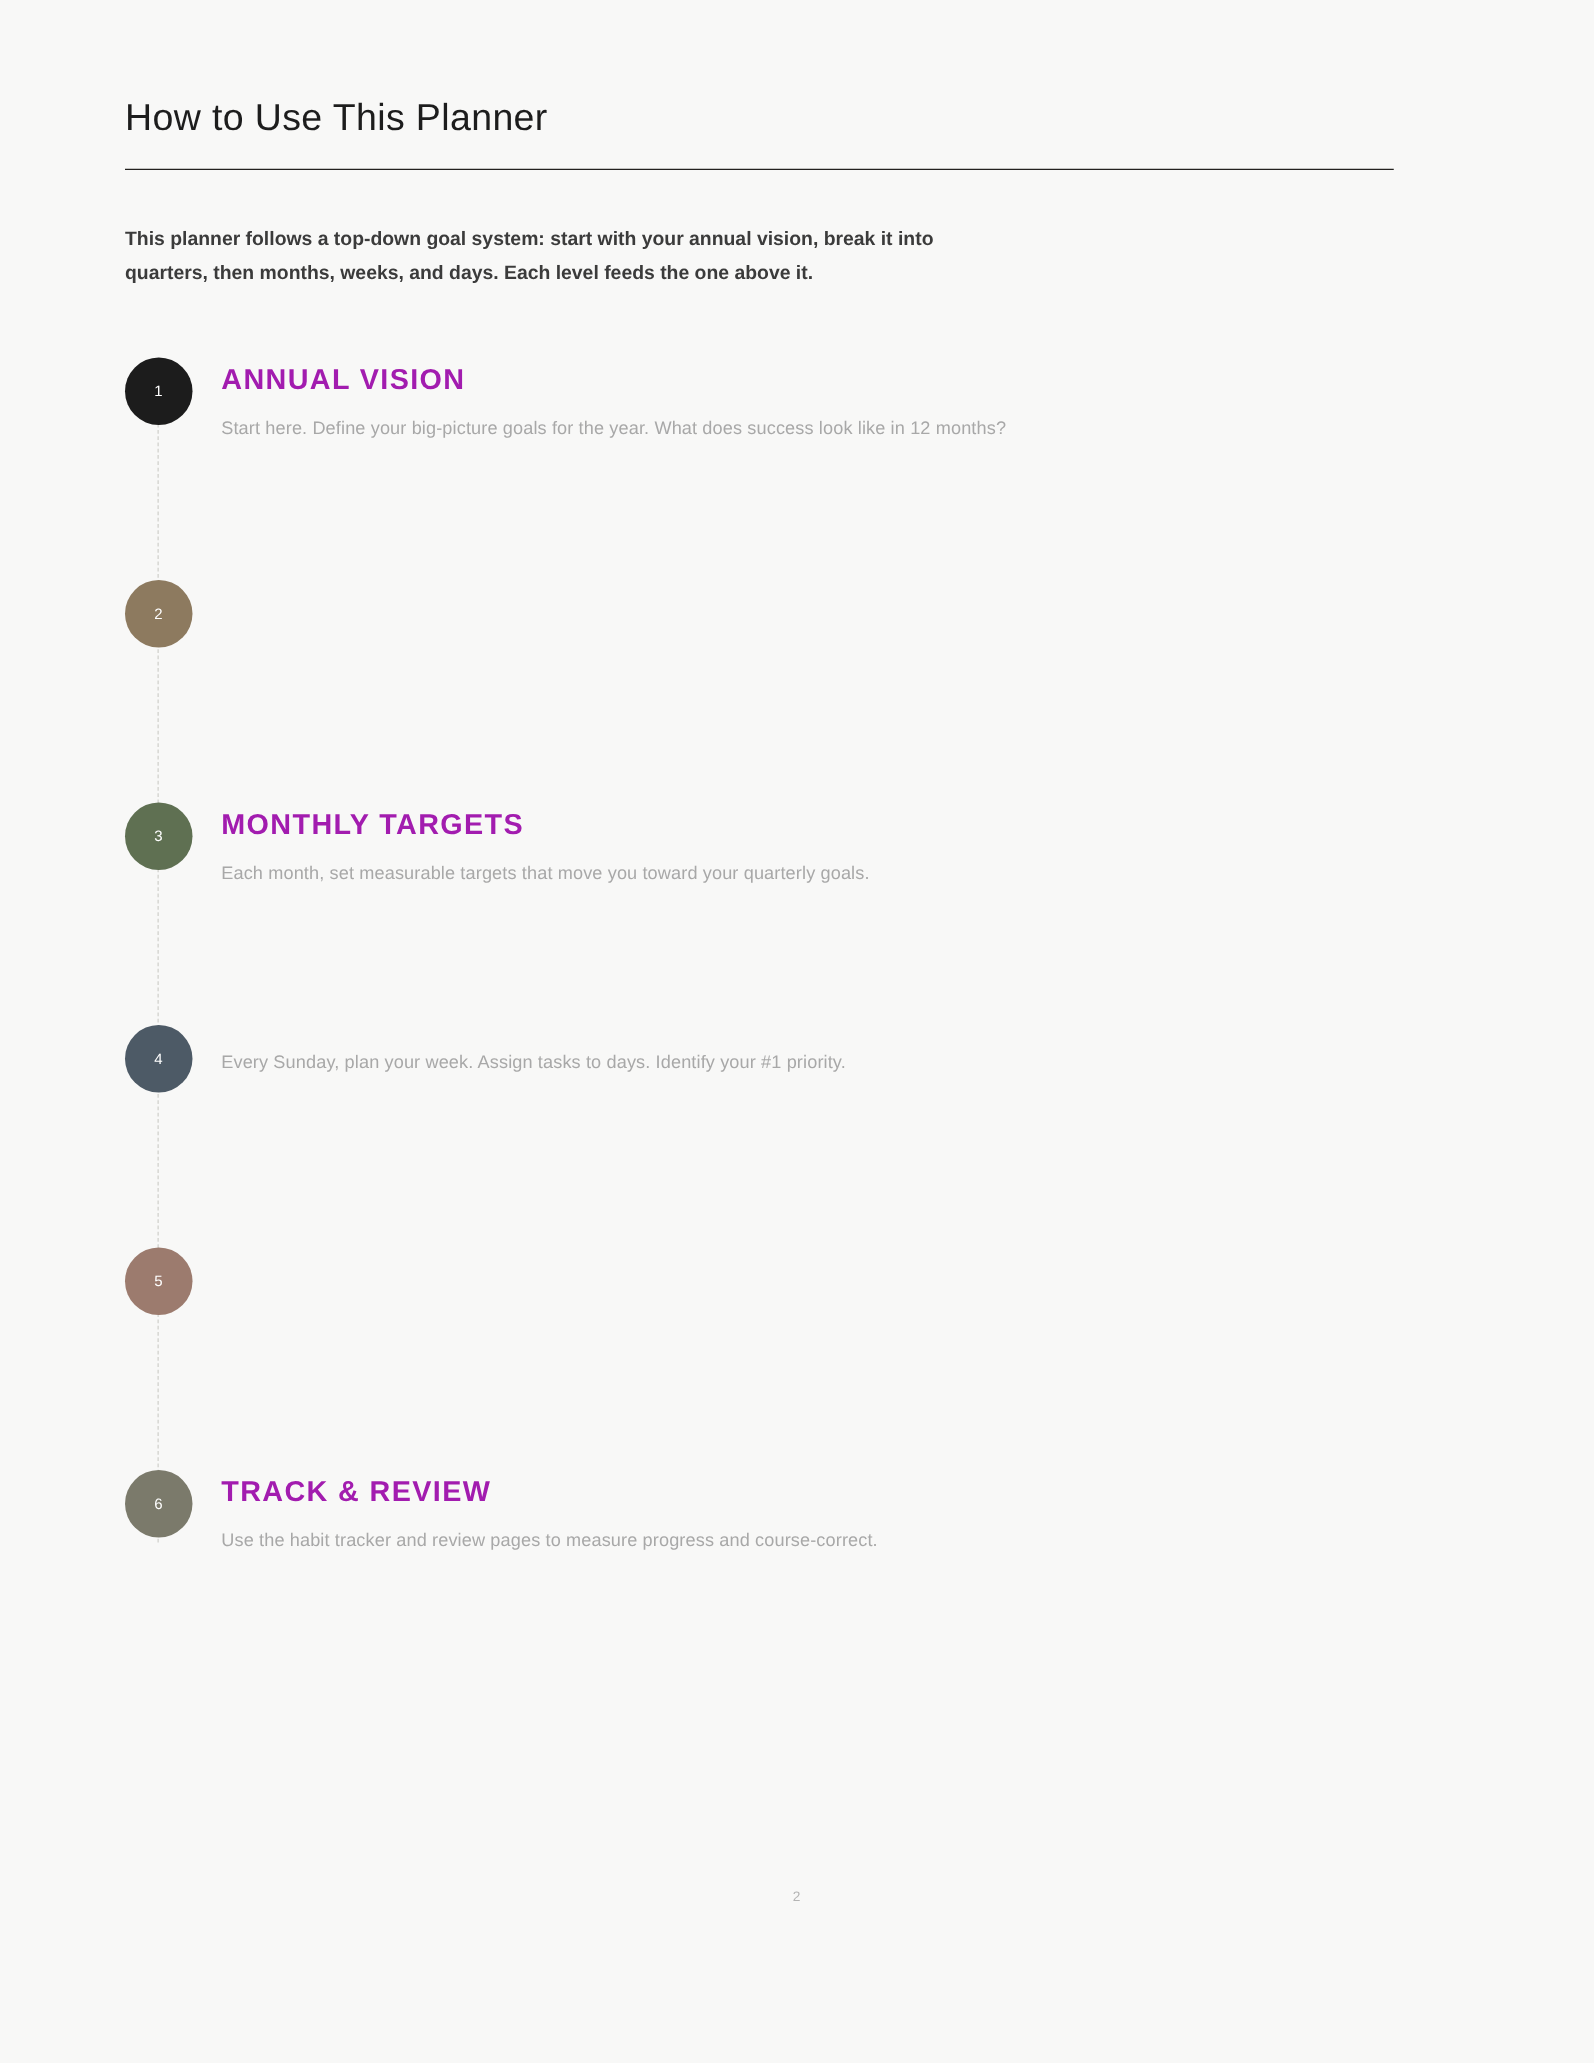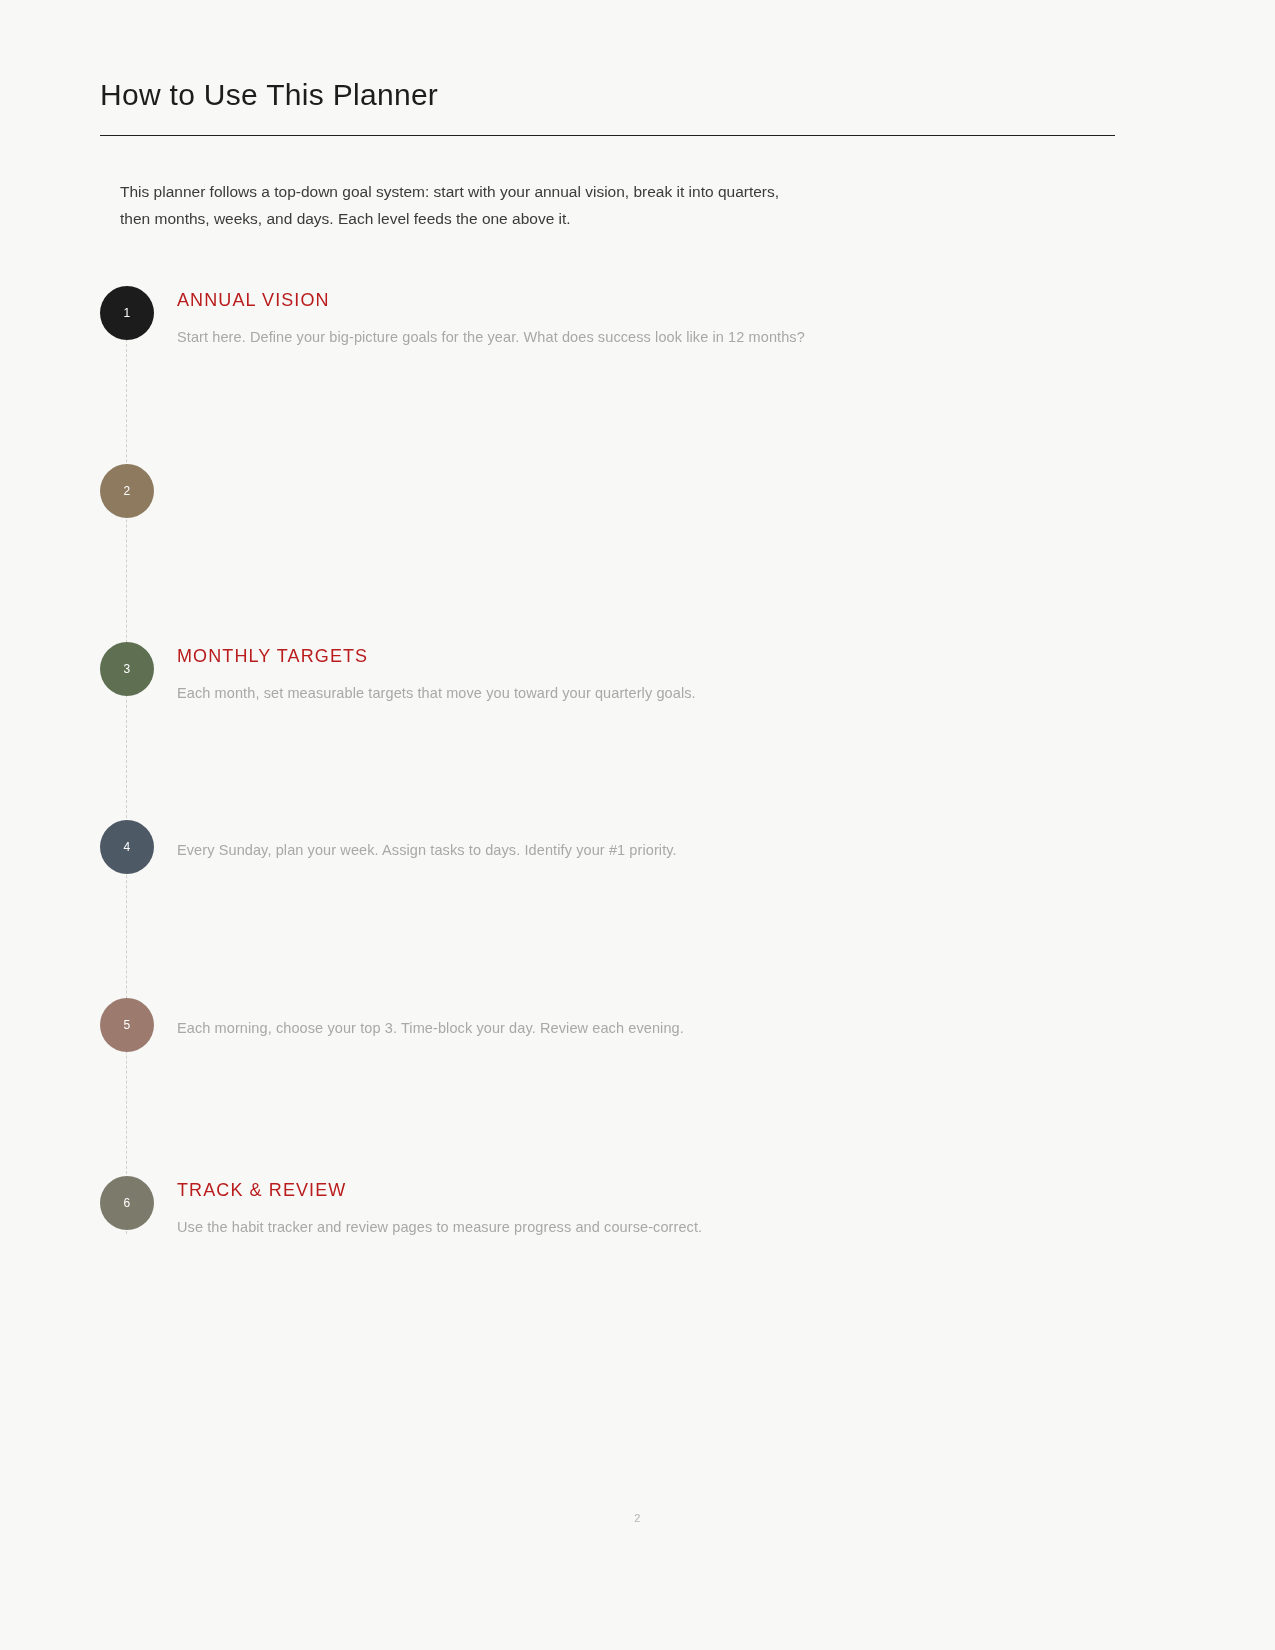--- a/index.html
+++ b/index.html
@@ -50,22 +50,21 @@
     width: 1015px;
   }
 
   
   .intro {
     margin-top: 42px;
     font-size: 15.5px;
     line-height: 27px;
     color: #3b3b3b;
     max-width: 660px;
-    font-weight: 400;
-    margin-left: 20px;
+    font-weight: 700;
   }
 
   
   .steps {
     position: relative;
     margin-top: 52px;
   }
 
   
   .steps-connector {
@@ -100,23 +99,23 @@
     letter-spacing: 0.4px;
     margin-top: 2px;
   }
 
   .step-body {
     margin-left: 23px;
     padding-top: 6px;
   }
 
   .step-title {
-    font-size: 18px;
-    font-weight: 400;
-    color: #b91c1c;
+    font-size: 23px;
+    font-weight: 700;
+    color: #a21caf;
     letter-spacing: 1.1px;
     line-height: 1.2;
     text-transform: uppercase;
     margin: 0;
   }
 
   .step-desc {
     margin-top: 15px;
     font-size: 14.5px;
     line-height: 22px;
@@ -176,21 +175,20 @@
       <div class="step">
         <div class="step-badge" style="background: rgb(77, 90, 102);">4</div>
         <div class="step-body">
           <div class="step-desc">Every Sunday, plan your week. Assign tasks to days. Identify your #1 priority.</div>
         </div>
       </div>
 
       <div class="step">
         <div class="step-badge" style="background: rgb(156, 123, 110);">5</div>
         <div class="step-body">
-          <div class="step-desc">Each morning, choose your top 3. Time-block your day. Review each evening.</div>
         </div>
       </div>
 
       <div class="step">
         <div class="step-badge" style="background: rgb(123, 122, 107);">6</div>
         <div class="step-body">
           <div class="step-title">TRACK &amp; REVIEW</div>
           <div class="step-desc">Use the habit tracker and review pages to measure progress and course-correct.</div>
         </div>
       </div>

